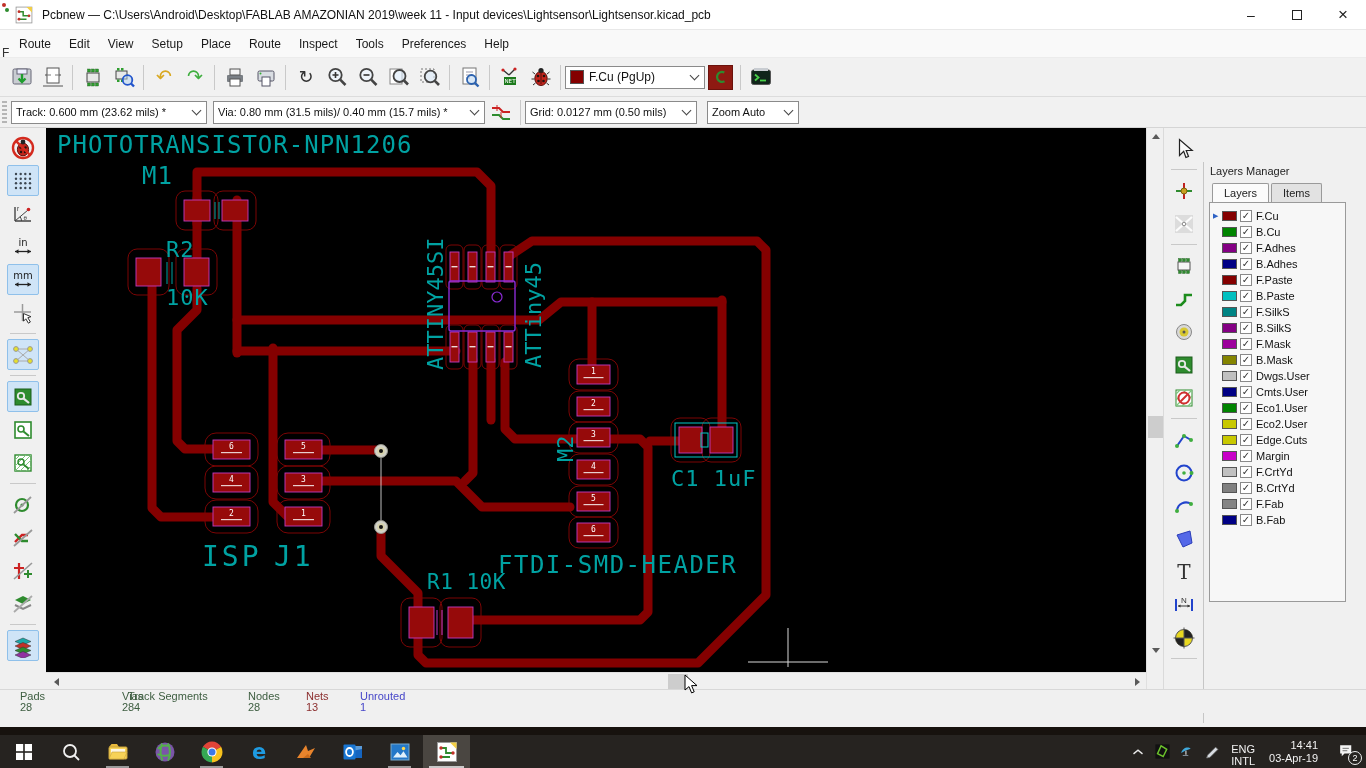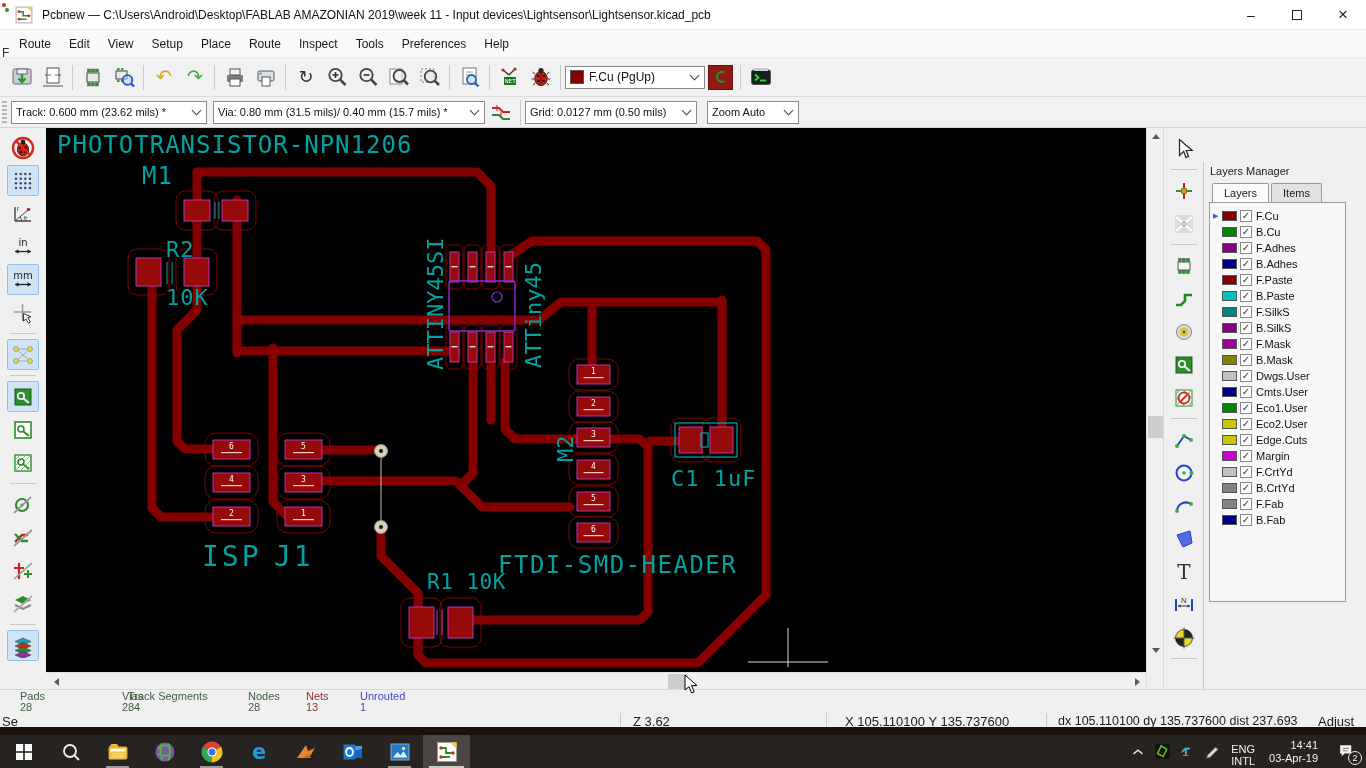--- a/index.html
+++ b/index.html
@@ -903,30 +903,20 @@
       </div>
       <div class="sb-field" style="left: 306px; color: rgb(140, 47, 47);">
         <div>Nets</div>
         <div>13</div>
       </div>
       <div class="sb-field" style="left: 360px; color: rgb(70, 70, 200);">
         <div>Unrouted</div>
         <div>1</div>
       </div>
     </div>
-  <div class="statusbar2">
-    <span class="sb2-item" style="left:2px">Se</span>
-    <span class="sb2-div" style="left:620px"></span>
-    <span class="sb2-item" style="left:633px">Z 3.62</span>
-    <span class="sb2-div" style="left:826px"></span>
-    <span class="sb2-item" style="left:845px">X 105.110100  Y 135.737600</span>
-    <span class="sb2-div" style="left:1046px"></span>
-    <span class="sb2-item" style="left:1058px; font-size:12.5px">dx 105.110100  dy 135.737600  dist 237.693</span>
-    <span class="sb2-item" style="left:1318px">Adjust</span>
-  </div>
   <div class="blackbar"></div>
 
   <div class="taskbar" id="taskbar">
       <div class="tb-app">
         <svg width="24" height="24" viewBox="0 0 24 24" xmlns="http://www.w3.org/2000/svg">
           <g fill="#fff">
             <rect x="4" y="4" width="7.2" height="7.2"></rect>
             <rect x="12.8" y="4" width="7.2" height="7.2"></rect>
             <rect x="4" y="12.8" width="7.2" height="7.2"></rect>
             <rect x="12.8" y="12.8" width="7.2" height="7.2"></rect>

